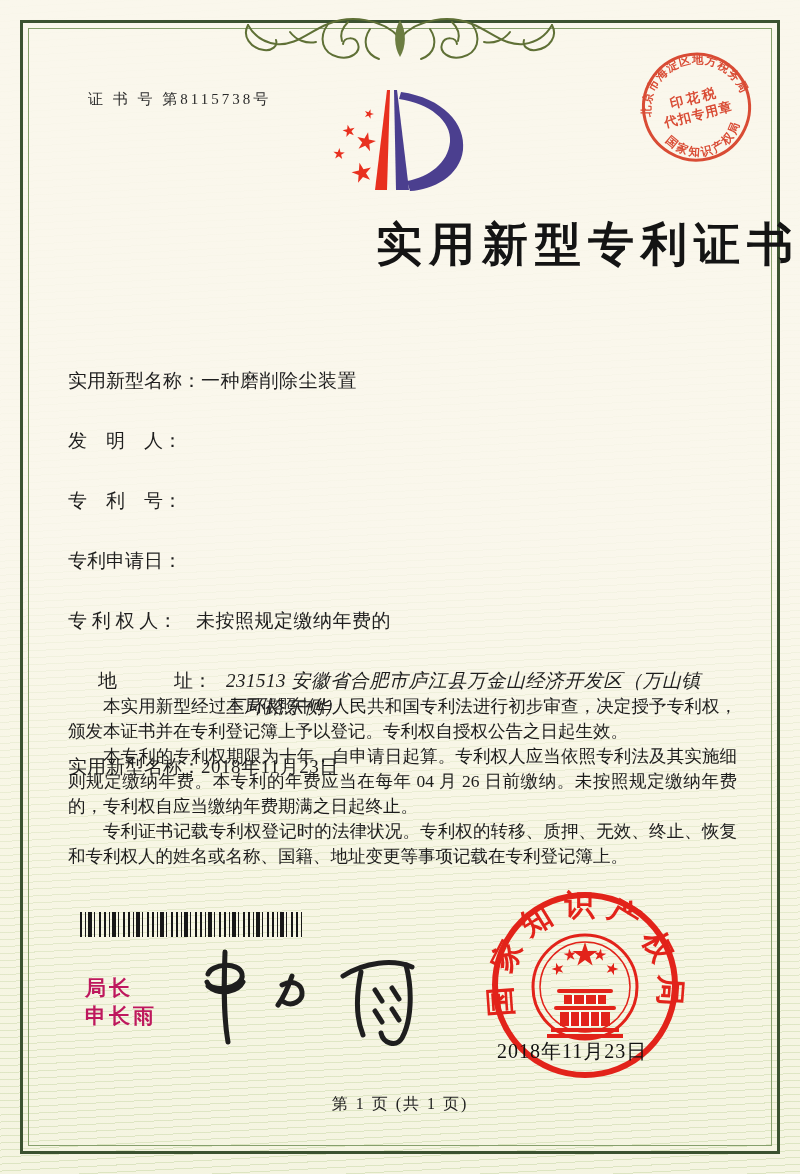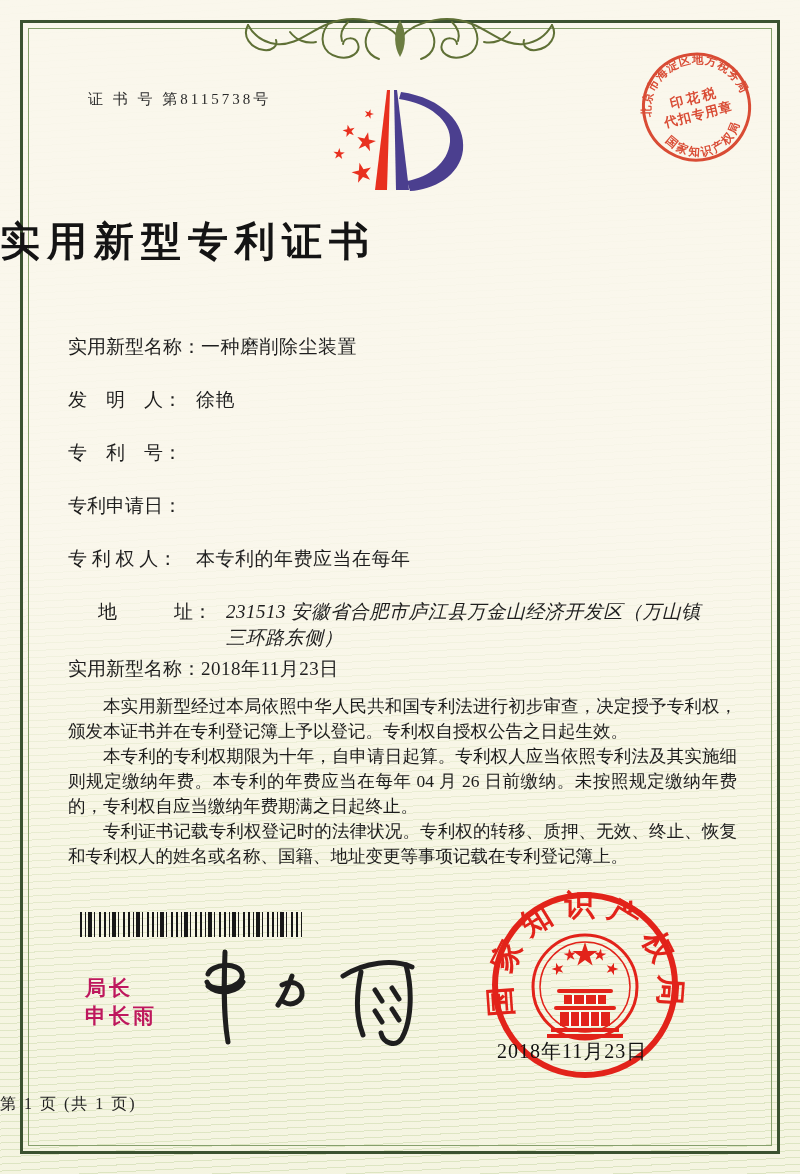--- a/index.html
+++ b/index.html
@@ -11,24 +11,24 @@
                       rgba(246,246,224,.55) 70%, rgba(238,243,210,.35) 88%, rgba(234,241,204,.3) 100%),
       repeating-linear-gradient(177deg, rgba(150,180,105,.35) 0 1px, rgba(255,255,255,0) 1px 7px),
       #f9f6ea;
   }
   .frame-outer{position:absolute;left:20px;top:20px;right:20px;bottom:20px;
     border:3px solid #3b5230;}
   .frame-inner{position:absolute;left:28px;top:28px;right:28px;bottom:28px;
     border:1px solid #86a06b;}
   .cert-no{position:absolute;left:68px;top:90px;font-size:15px;letter-spacing:3px;color:#2b2b2b;margin-left:20px;}
   .logo{position:absolute;left:325px;top:78px;}
-  .title{position:absolute;left:0;top:214px;width:100%;text-align:left;
-    font-size:40px;font-weight:bold;letter-spacing:7px;color:#141414;}
+  .title{position:absolute;left:0;top:214px;width:100%;text-align:right;
+    font-size:46px;font-weight:bold;letter-spacing:7px;color:#141414;}
   .fields{position:absolute;left:68px;top:334px;width:670px;font-size:19px;color:#1e1e1e;}
-  .frow{display:flex;line-height:26px;margin-bottom:27px;}
+  .frow{display:flex;line-height:26px;margin-bottom:27px;margin-top:34px;}
   .frow .lab{white-space:pre;flex:0 0 128px;}
   .frow .val{flex:1;letter-spacing:.5px;}
   .frow.addr{margin-bottom:5px;justify-content:center;}
   .frow.addr .val{max-width:482px;font-style:italic;}
   .frow.grant{margin-bottom:0;}
   .frow.grant .right{margin-left:auto;margin-right:32px;white-space:nowrap;}
   .paras{position:absolute;left:68px;top:694px;width:669px;font-size:17.5px;
     line-height:25px;text-align:justify;color:#1c1c1c;}
   .paras p{margin:0;text-indent:2em;}
   .barcode{position:absolute;left:80px;top:912px;width:224px;height:25px;
@@ -36,21 +36,21 @@
       repeating-linear-gradient(90deg,#181818 0 2px,transparent 2px 5px,#181818 5px 6px,
         transparent 6px 8px,#181818 8px 12px,transparent 12px 14px,#181818 14px 15px,
         transparent 15px 19px,#181818 19px 21px,transparent 21px 24px);
   }
   .official{position:absolute;left:85px;top:974px;font-family:"Liberation Sans","DejaVu Sans",sans-serif;
     font-weight:bold;font-size:21px;color:#be185d;letter-spacing:3px;}
   .official .name{}
   .sig{position:absolute;left:195px;top:938px;}
   .seal{position:absolute;left:485px;top:885px;}
   .seal-date{position:absolute;left:497px;top:1038px;font-size:20px;letter-spacing:1px;color:#111;}
-  .footer{position:absolute;left:0;top:1094px;width:100%;text-align:left;
+  .footer{position:absolute;left:0;top:1094px;width:100%;text-align:center;
     font-size:16px;color:#222;letter-spacing:2px;}
   .taxstamp{position:absolute;left:636px;top:46px;transform:rotate(-14deg);}
   .ornament{position:absolute;left:230px;top:8px;}
   svg text{font-family:"Liberation Serif","DejaVu Serif",serif;}
 </style>
 </head>
 <body>
 
 <div class="frame-outer"></div>
 <div class="frame-inner"></div>
@@ -114,31 +114,30 @@
   </svg>
 </div>
 
 <div class="fields">
   <div class="frow">
     <span class="lab">实用新型名称：</span>
     <span class="val">一种磨削除尘装置</span>
   </div>
   <div class="frow">
     <span class="lab">发　明　人：</span>
-    <span class="val">徐艳</span>
   </div>
   <div class="frow">
     <span class="lab">专　利　号：</span>
   </div>
   <div class="frow">
     <span class="lab">专利申请日：</span>
   </div>
   <div class="frow">
     <span class="lab">专 利 权 人：</span>
-    <span class="val">本专利的年费应当在每年</span>
+    <span class="val">未按照规定缴纳年费的</span>
   </div>
   <div class="frow addr">
     <span class="lab">地　　　址：</span>
     <span class="val">231513 安徽省合肥市庐江县万金山经济开发区（万山镇三环路东侧）</span>
   </div>
   <div class="frow grant">
     <span class="lab">实用新型名称：</span>
     <span class="val">2018年11月23日</span>
   </div>
 </div>

